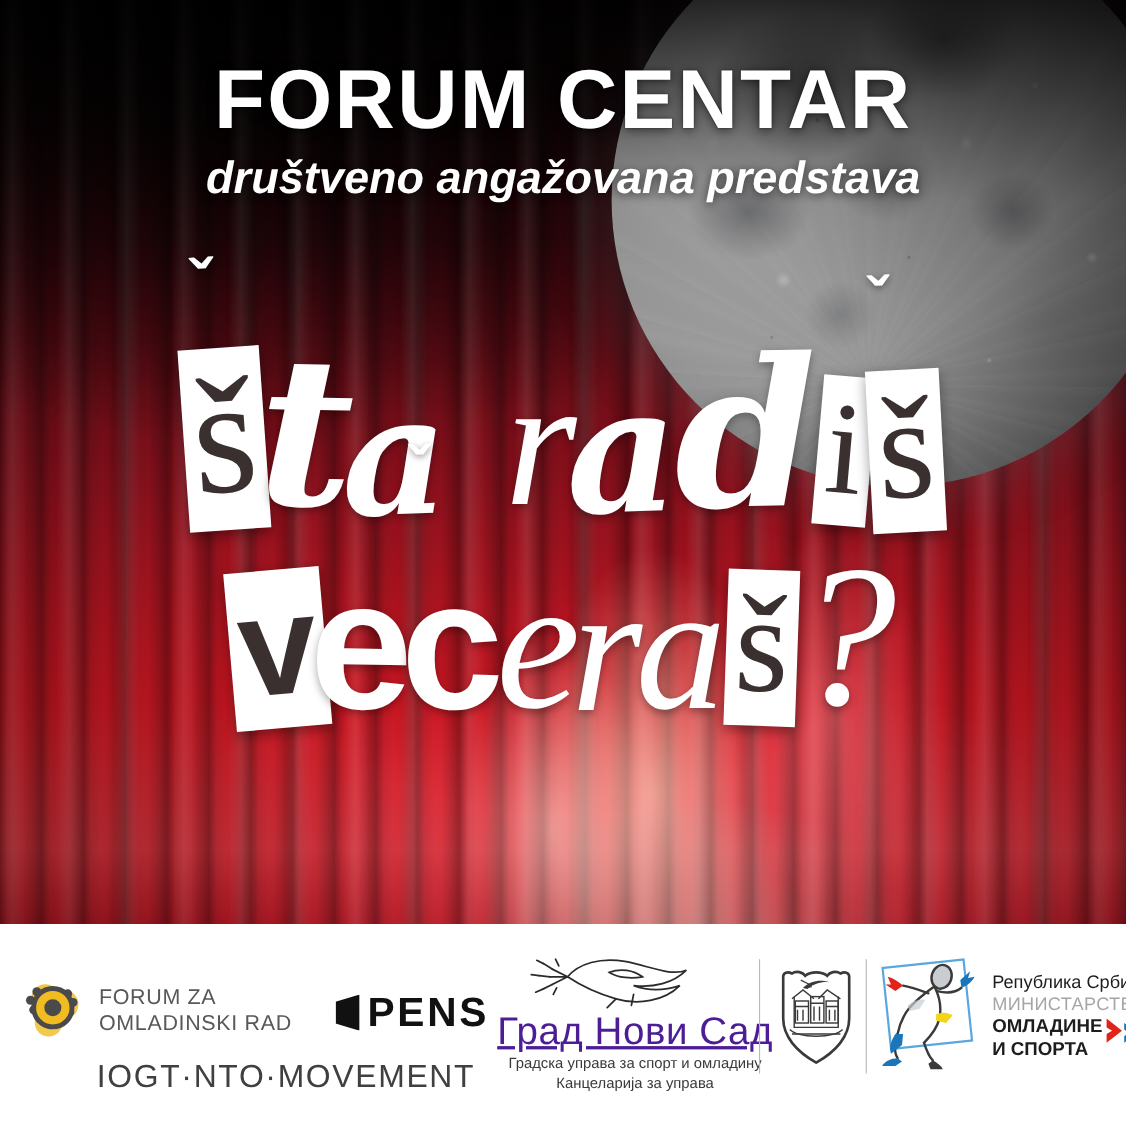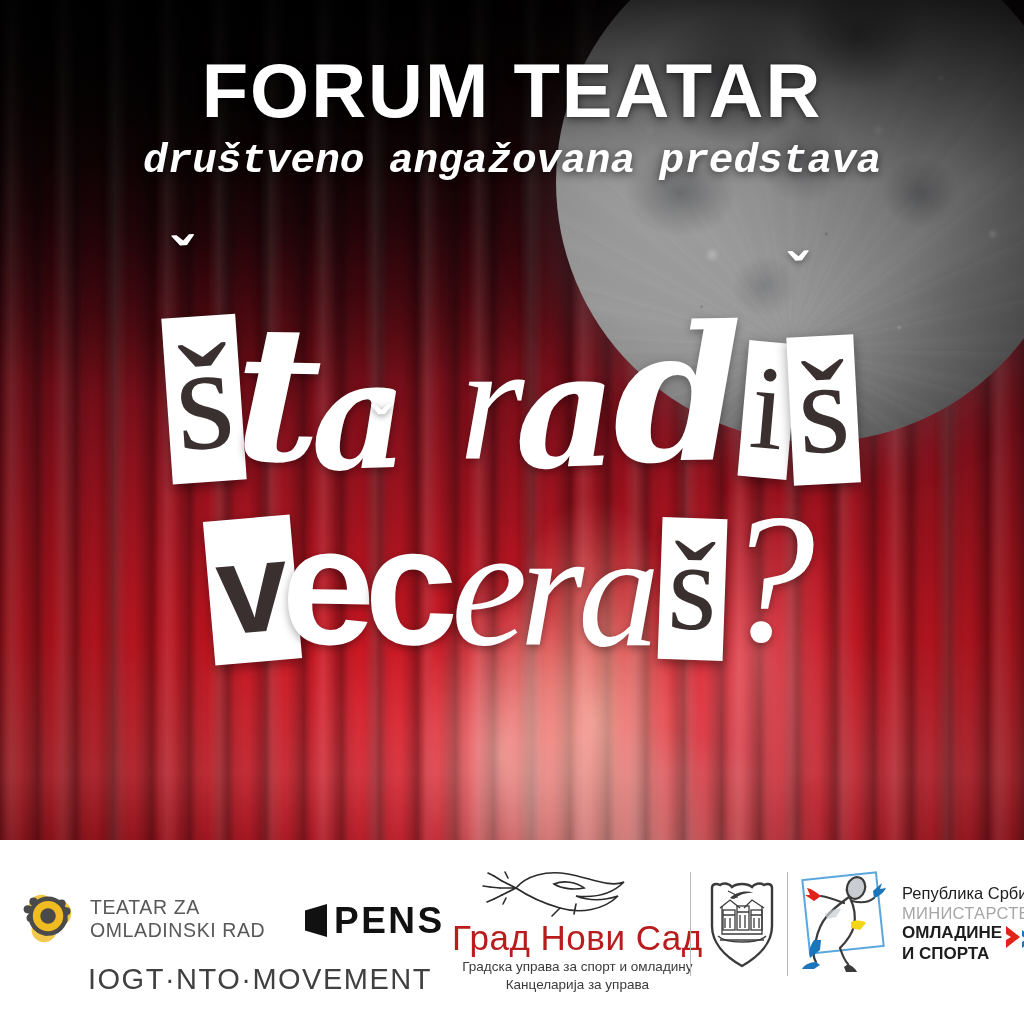--- a/index.html
+++ b/index.html
@@ -153,21 +153,21 @@
     font-weight: 700;
     font-size: 76px;
     letter-spacing: 2px;
     color: #ffffff;
     line-height: 1.02;
     text-shadow: 0 2px 10px rgba(0,0,0,0.55), 0 0 2px rgba(0,0,0,0.5);
     white-space: nowrap;
   }
   .title-sub {
     margin-top: 8px;
-    font-family: Liberation Mono, monospace;
+    font-family: Liberation Sans, sans-serif;
     font-weight: 700;
     font-style: italic;
     font-size: 41px;
     letter-spacing: 0px;
     color: #ffffff;
     text-shadow: 0 2px 9px rgba(0,0,0,0.55);
     white-space: nowrap;
   }
 
   
@@ -288,25 +288,26 @@
     color: #404040;
     white-space: nowrap;
   }
 
   
   #logo-gns { left: 452px; top: 28px; flex-direction: column; align-items: center; }
   #logo-gns .dove { width: 210px; height: 54px; }
   #logo-gns .gns-title {
     font-family: "Liberation Sans", sans-serif;
     font-size: 35px;
-    color: #b91c1c;
+    color: #4c1d95;
     letter-spacing: 0.5px;
     line-height: 1;
     margin-top: -2px;
     white-space: nowrap;
+    text-decoration: underline;
   }
   #logo-gns .gns-sub1, #logo-gns .gns-sub2 {
     font-family: "Liberation Sans", sans-serif;
     font-size: 13.5px;
     color: #3a3a3a;
     line-height: 1.35;
     white-space: nowrap;
   }
   #logo-gns .gns-sub1 { margin-top: 3px; }
 
@@ -358,21 +359,21 @@
         <div class="moon-maria"></div>
         <div class="moon-craters"></div>
         <div class="moon-shadeedge"></div>
       </div>
     </div>
 
     <div class="curtain-vignette"></div>
   </div>
 
   <div class="headline">
-    <div class="title-main">FORUM TEATAR</div>
+    <div class="title-main">FORUM CENTAR</div>
     <div class="title-sub">društveno angažovana predstava</div>
   </div>
 
   <div class="ransom line1">
     <div class="ransom-row" id="row-1">
         <span class="glyph g-cut" style="font-family: &quot;Liberation Serif&quot;, serif; font-size: 150px; font-weight: 400; font-style: normal; transform: rotate(-4deg) translate(0px, 0px); margin-right: -4px;">š<span class="caron" style="font-size: 62px; left: 16px; top: -88px;">ˇ</span></span>
         <span class="glyph g-plain" style="font-family: &quot;DejaVu Serif&quot;, serif; font-size: 188px; font-weight: 700; font-style: italic; transform: rotate(1deg) translate(-2px, 6px); margin-right: -10px;">t</span>
         <span class="glyph g-plain" style="font-family: &quot;DejaVu Serif&quot;, serif; font-size: 150px; font-weight: 700; font-style: italic; transform: rotate(-2deg) translate(-4px, 8px); margin-right: 18px;">a</span>
         <span style="display: inline-block; width: 30px;"></span>
         <span class="glyph g-plain" style="font-family: &quot;Liberation Serif&quot;, serif; font-size: 168px; font-weight: 400; font-style: italic; transform: rotate(0deg) translate(0px, 4px); margin-right: -6px;">r</span>
@@ -423,21 +424,21 @@
               <circle cx="50" cy="24" r="4.2"></circle>
             <circle cx="47" cy="33" r="4.2"></circle>
               <circle cx="40" cy="41" r="4.2"></circle>
             <circle cx="29" cy="45" r="4.2"></circle>
           </g>
           <circle cx="31" cy="29" r="18" fill="#f0bc21"></circle>
           <circle cx="31" cy="29" r="18" fill="none" stroke="#4a4a4a" stroke-width="4.6"></circle>
           <circle cx="31" cy="29" r="8" fill="#4a4a4a"></circle>
         </svg>
         <div class="cor-text">
-          <div>TEATAR ZA</div>
+          <div>FORUM ZA</div>
           <div>OMLADINSKI RAD</div>
         </div>
       </div>
 
       <div class="logo" id="logo-pens">
         <div class="pens-wedge"></div>
         <div class="pens-text">PENS</div>
       </div>
 
       <div class="logo" id="logo-iogt">

